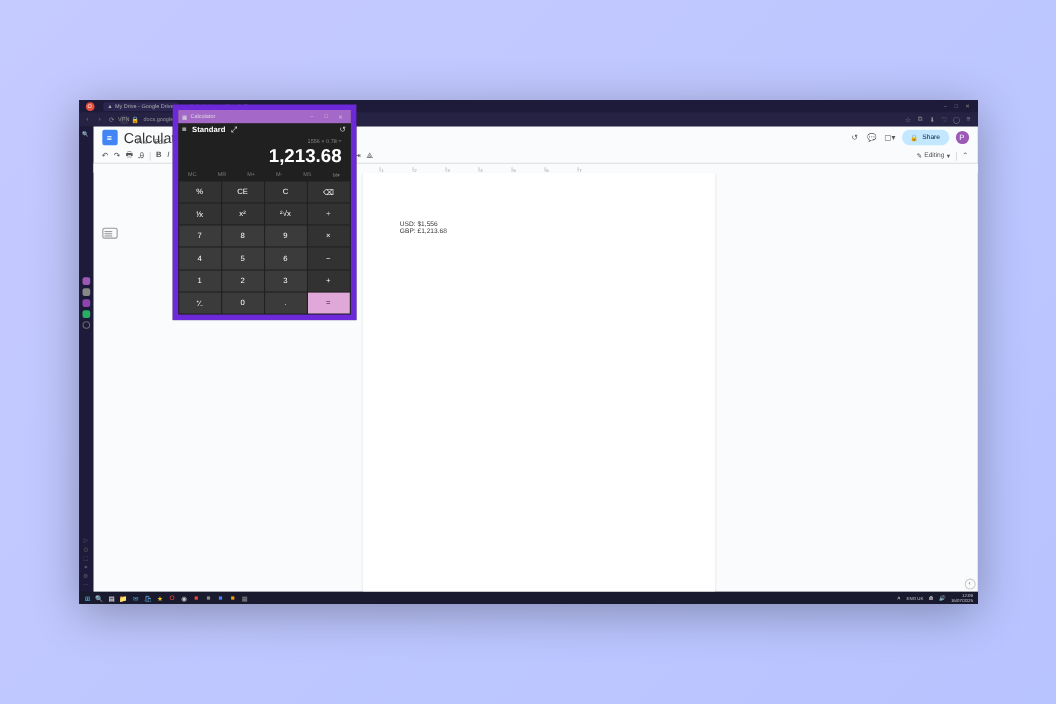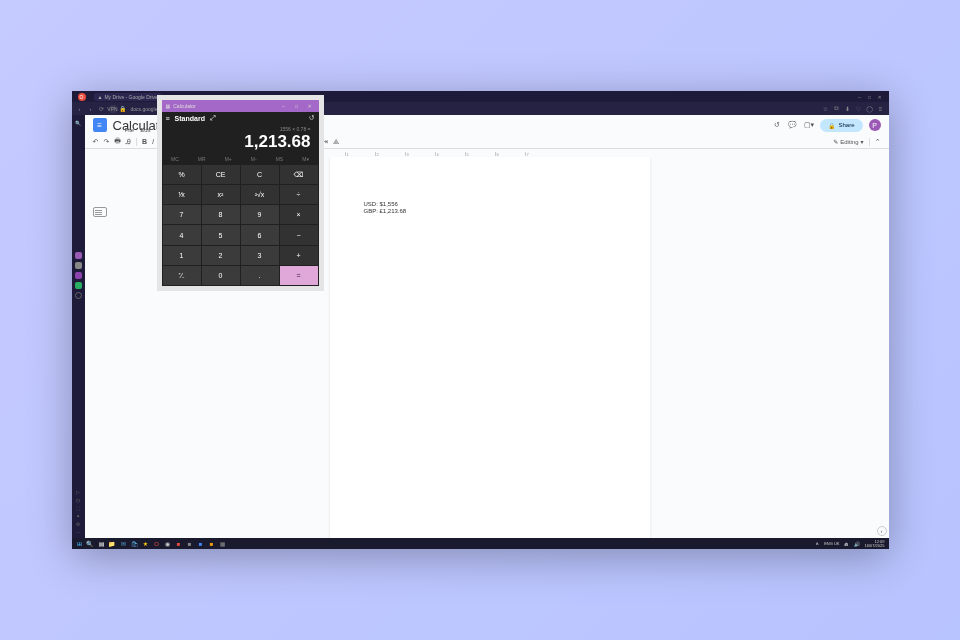--- a/index.html
+++ b/index.html
@@ -46,21 +46,21 @@
 .docalias{position:absolute;left:8px;top:50px;width:20px}
 .docalias .olico{width:14px;height:10px;border:1px solid #999;border-radius:2px;display:flex;flex-direction:column;gap:1px;padding:1px;justify-content:center}
 .docalias .olico div{height:1px;background:#999;width:70%}
 .docbody{flex:1;position:relative;overflow:hidden}
 .page{position:absolute;left:245px;top:0;width:320px;height:500px;background:#fff;box-shadow:0 1px 3px rgba(0,0,0,0.1);padding:44px 34px;font-size:6px;color:#333;line-height:1.2}
 .scrollhandle{position:absolute;right:2px;bottom:2px;width:10px;height:10px;display:flex;align-items:center;justify-content:center;border:1px solid #ccc;border-radius:50%;font-size:6px;color:#666}
 .taskbar{position:absolute;left:0;right:0;bottom:0;height:11px;background:#1a1a2e;display:flex;align-items:center;padding:0 4px;gap:3px}
 .taskbar .tbico{width:8px;height:8px;display:flex;align-items:center;justify-content:center;font-size:6px;color:#fff}
 .taskbar .spacer{flex:1}
 .taskbar .clock{font-size:4px;color:#ccc;text-align:right;line-height:1}
-.calc{position:absolute;left:85px;top:4px;width:167px;height:196px;background:#202020;border:5px solid #e5e5e5;display:flex;flex-direction:column}
+.calc{position:absolute;left:85px;top:4px;width:167px;height:196px;background:#202020;border:5px solid #6d28d9;display:flex;flex-direction:column}
 .calc .cab{position:absolute;inset:0 0 auto 0;height:12px;background:#a468c8}
 .calc-titlebar{position:relative;height:12px;display:flex;align-items:center;padding:0 4px;gap:3px;z-index:1}
 .calc-titlebar .cti{font-size:5px;color:#ddd}
 .calc-titlebar .spacer{flex:1}
 .calc-titlebar .cwb{width:10px;height:7px;display:flex;align-items:center;justify-content:center;color:#ccc;font-size:5px}
 .calc-mode{height:12px;display:flex;align-items:center;padding:0 4px;gap:5px}
 .calc-mode .cham{font-size:7px;color:#fff}
 .calc-mode .cmt{font-size:7px;color:#fff;font-weight:600}
 .calc-mode .spacer{flex:1}
 .calc-mode .chist{font-size:7px;color:#ccc}

